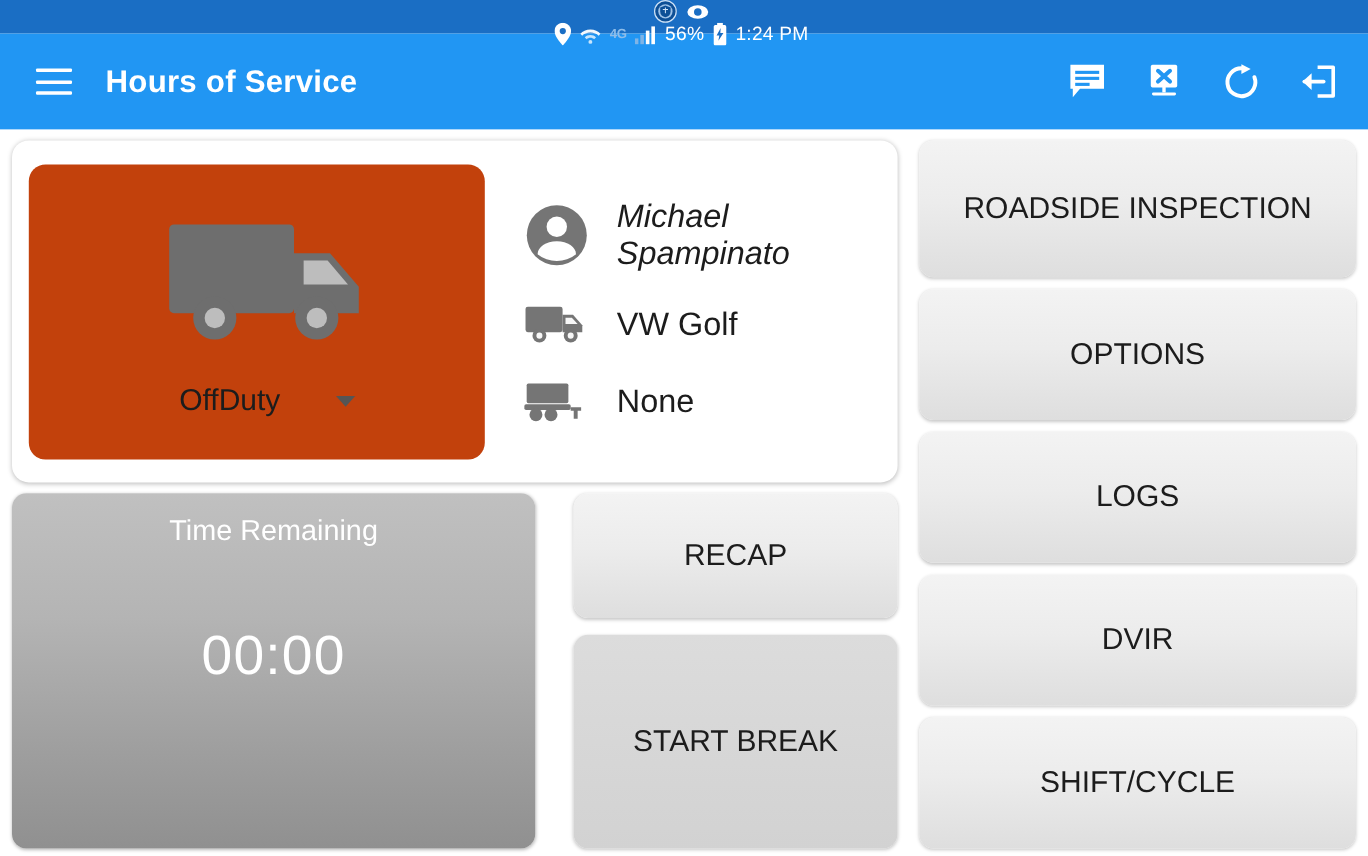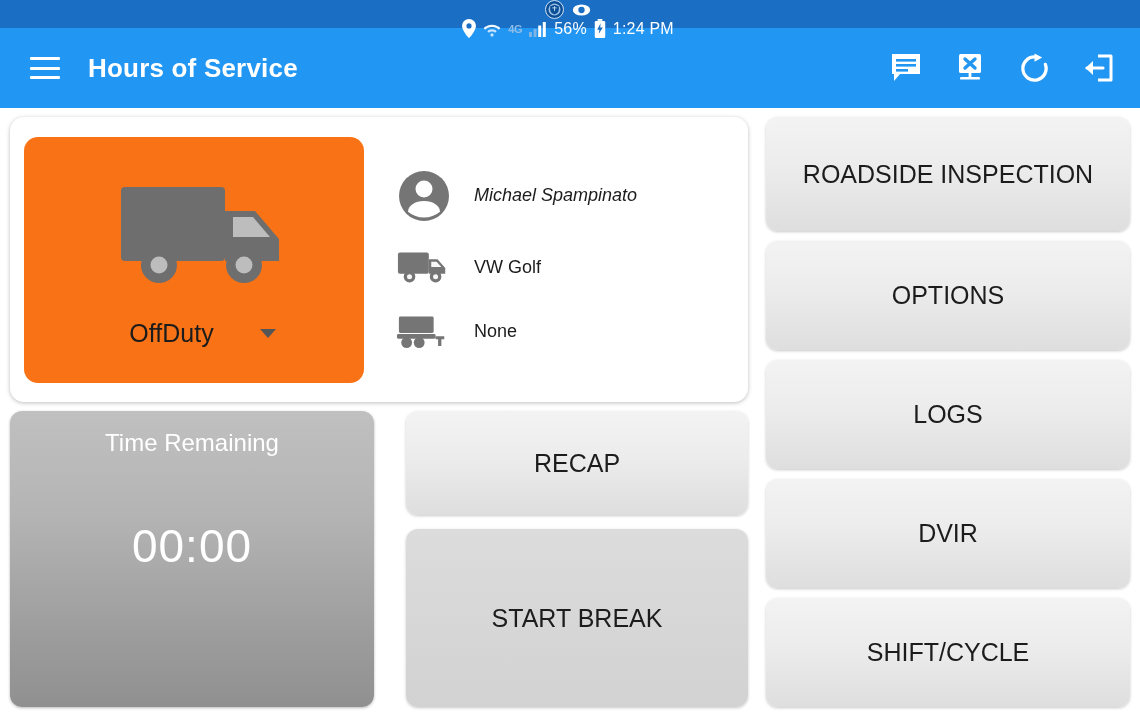--- a/index.html
+++ b/index.html
@@ -106,23 +106,23 @@
   .driver-card {
     height: 285px;
     background: #ffffff;
     border-radius: 14px;
     box-shadow: 0 1px 4px rgba(0,0,0,0.26);
     display: flex;
     align-items: center;
     padding: 12px 14px;
   }
   .status-tile {
-    width: 340px;
+    width: 380px;
     height: 246px;
-    background: #f97316;
+    background: #c2410c;
     border-radius: 14px;
     display: flex;
     flex-direction: column;
     align-items: center;
     justify-content: center;
     cursor: pointer;
     flex: 0 0 auto;
     padding-left: 17px;
   }
   .status-tile-truck { margin-top: 4px; }
@@ -150,31 +150,31 @@
   .driver-info {
     flex: 1;
     display: flex;
     flex-direction: column;
     justify-content: center;
     gap: 24px;
     padding-left: 32px;
   }
   .info-row { display: flex; align-items: center; gap: 22px; }
   .info-icon { width: 56px; display: flex; align-items: center; justify-content: center; flex: 0 0 auto; }
-  .info-text { font-size: 18px; color: #1c1c1c; }
+  .info-text { font-size: 27px; color: #1c1c1c; }
   .info-text.italic { font-style: italic; }
 
   
   .lower-row {
     flex: 1;
     display: flex;
     gap: 16px;
   }
   .time-panel {
-    width: 364px;
+    width: 436px;
     border-radius: 12px;
     background: linear-gradient(to bottom, #c0c0c0 0%, #b4b4b4 35%, #9d9d9d 75%, #909090 100%);
     box-shadow: 0 1px 3px rgba(0,0,0,0.28);
     display: flex;
     flex-direction: column;
     align-items: center;
     padding-top: 18px;
     flex: 0 0 auto;
   }
   .time-label {

